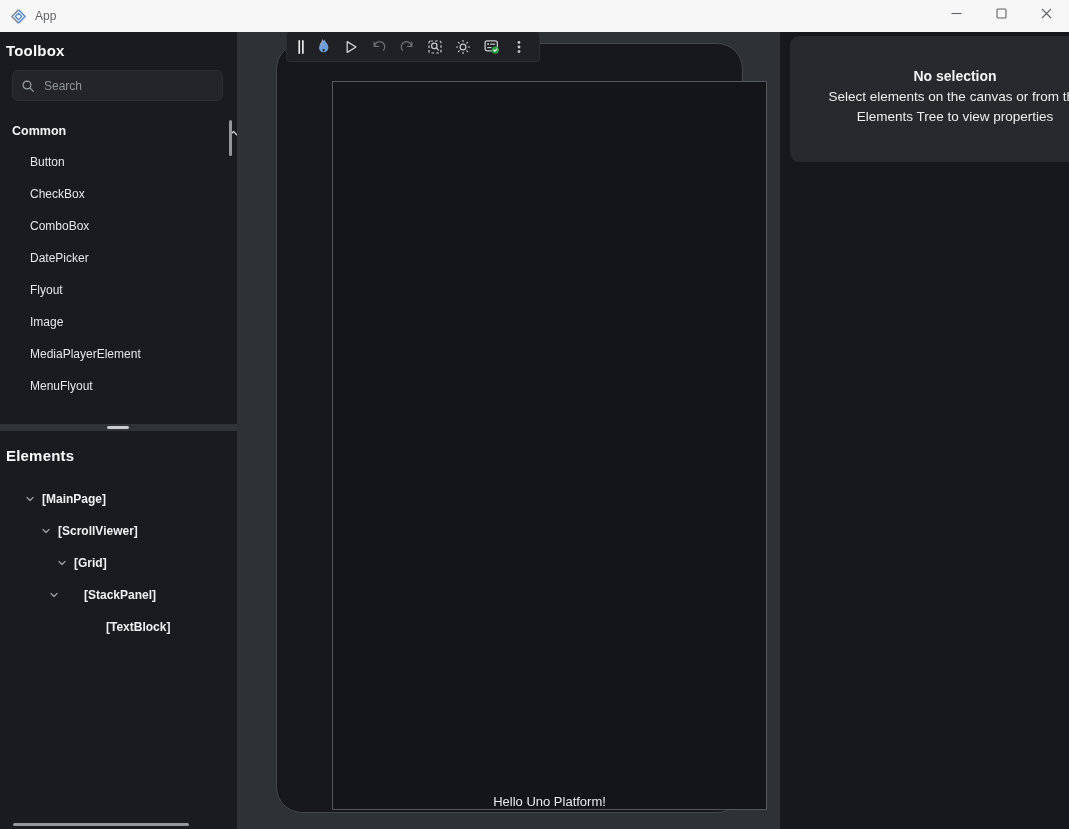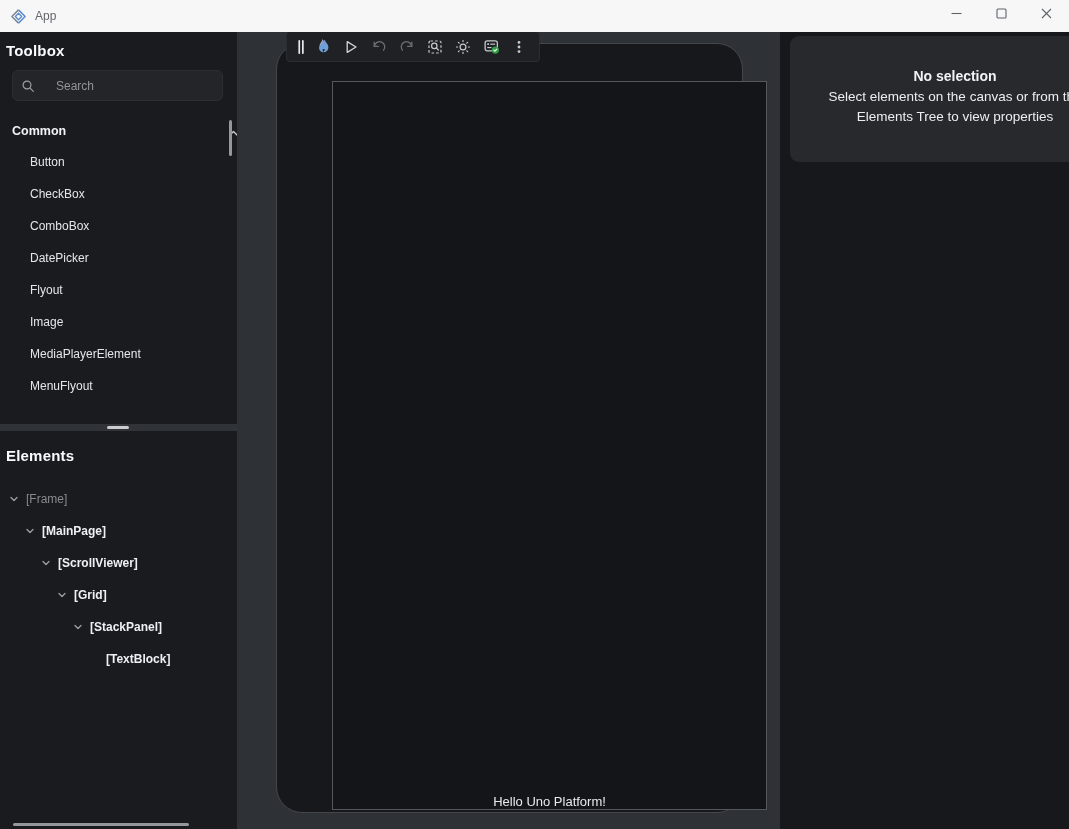--- a/index.html
+++ b/index.html
@@ -19,21 +19,21 @@
   .win-btn svg { stroke:#5f6469; }
 
   
   .left-panel { position:absolute; left:0; top:26px; width:237px; height:803px; background:#1a1b1e; }
   .panel-title { position:absolute; left:6px; font-size:15px; font-weight:bold; color:#fafbfc; letter-spacing:.2px; }
   .tb-title { top:16px; }
   .search-box { position:absolute; left:12px; top:44px; width:211px; height:31px;
     background:#242528; border:1px solid #2c2e32; border-radius:6px;
     display:flex; align-items:center; padding:0 8px; }
   .search-box svg { flex:0 0 auto; }
-  .search-box input { flex:1; margin-left:21px; background:transparent; border:none; outline:none;
+  .search-box input { flex:1; margin-left:9px; background:transparent; border:none; outline:none;
     font-family:inherit; font-size:12px; color:#5eead4; min-width:0; }
   .search-box input::placeholder { color:#8f959b; }
   .common-row { position:absolute; left:0; top:92px; width:259px; height:26px;
     display:flex; align-items:center; }
   .common-row .lbl { margin-left:12px; font-size:12.5px; font-weight:bold; color:#f2f3f5; }
   .common-row .chev { position:absolute; right:20px; top:7px; }
   .tb-items { position:absolute; left:0; top:120px; width:232px; }
   .tb-item { height:32px; display:flex; align-items:center; padding-left:30px;
     font-size:12px; color:#e4e6e8; cursor:default; }
   .vthumb { position:absolute; left:229px; top:94px; width:3px; height:36px; background:#94979c; border-radius:2px; }
@@ -130,28 +130,20 @@
 
   <div class="vthumb"></div>
 
   <div class="splitter">
     <div class="grip"></div>
   </div>
 
   <div class="panel-title el-title">Elements</div>
 
   <div class="tree">
-    <div class="tree-row dim" style="padding-left:8px;">
-      <span class="tchev">
-        <svg width="10" height="10" viewBox="0 0 10 10" fill="none">
-            <path d="M2 3.5 L5 6.5 L8 3.5" stroke="#9aa0a5" stroke-width="1.3" stroke-linecap="round" stroke-linejoin="round"></path>
-          </svg>
-      </span>
-      <span>[Frame]</span>
-    </div>
     <div class="tree-row" style="padding-left:24px;">
       <span class="tchev">
         <svg width="10" height="10" viewBox="0 0 10 10" fill="none">
             <path d="M2 3.5 L5 6.5 L8 3.5" stroke="#9aa0a5" stroke-width="1.3" stroke-linecap="round" stroke-linejoin="round"></path>
           </svg>
       </span>
       <span>[MainPage]</span>
     </div>
     <div class="tree-row" style="padding-left:40px;">
       <span class="tchev">
@@ -162,21 +154,21 @@
       <span>[ScrollViewer]</span>
     </div>
     <div class="tree-row" style="padding-left:56px;">
       <span class="tchev">
         <svg width="10" height="10" viewBox="0 0 10 10" fill="none">
             <path d="M2 3.5 L5 6.5 L8 3.5" stroke="#9aa0a5" stroke-width="1.3" stroke-linecap="round" stroke-linejoin="round"></path>
           </svg>
       </span>
       <span>[Grid]</span>
     </div>
-    <div class="tree-row" style="padding-left:72px;">
+    <div class="tree-row" style="padding-left:48px;gap:18px;">
       <span class="tchev">
         <svg width="10" height="10" viewBox="0 0 10 10" fill="none">
             <path d="M2 3.5 L5 6.5 L8 3.5" stroke="#9aa0a5" stroke-width="1.3" stroke-linecap="round" stroke-linejoin="round"></path>
           </svg>
       </span>
       <span>[StackPanel]</span>
     </div>
     <div class="tree-row" style="padding-left:106px;">
       <span>[TextBlock]</span>
     </div>

